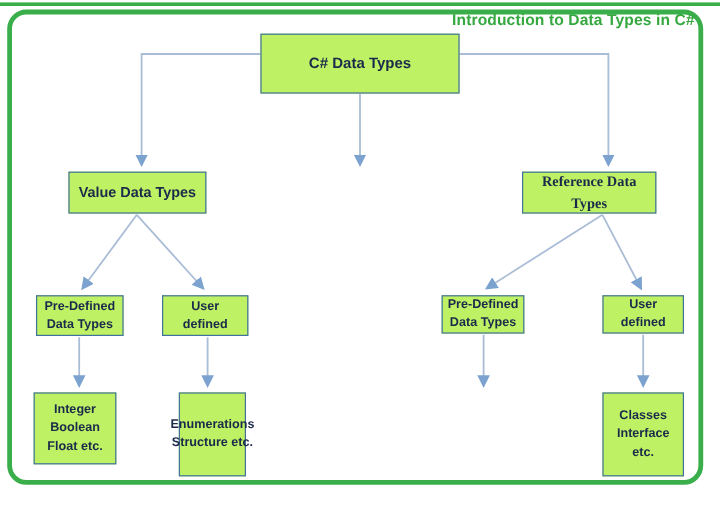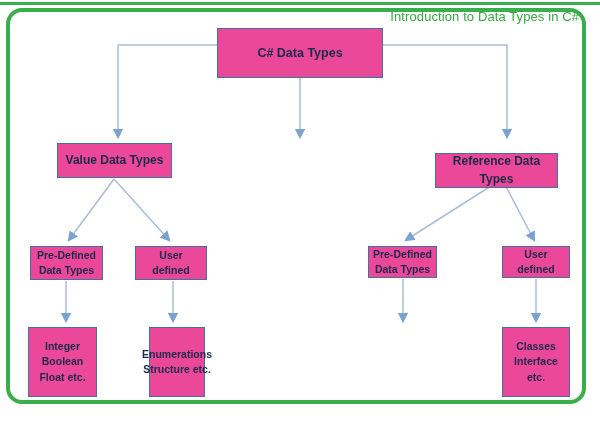--- a/index.html
+++ b/index.html
@@ -15,46 +15,46 @@
     position: absolute; left: 0; top: 2px; width: 600px; height: 3px;
     background: #3aae4a;
   }
   .frame {
     position: absolute; left: 6px; top: 8px; width: 580px; height: 396px;
     border: 4px solid #3aae4a; border-radius: 16px;
     box-sizing: border-box;
   }
   .page-title {
     position: absolute; top: 9px; right: 21px;
-    color: #35a83f; font-size: 13px; font-weight: normal;
+    color: #35a83f; font-size: 13px; font-weight: bold;
     letter-spacing: 0.1px;
   }
   svg.connectors { position: absolute; left: 0; top: 0; }
   .node {
     position: absolute;
-    background: #ec4899;
+    background: #bef264;
     border: 1.6px solid #41719c;
     box-sizing: border-box;
     display: flex; align-items: center; justify-content: center;
     text-align: center;
     color: #1b2a4a;
     white-space: pre-line;
     line-height: 1.45;
   }
   .lvl1, .lvl2 { font-weight: bold; font-size: 12px; }
   .lvl3, .lvl4 { font-weight: bold; font-size: 10.5px; }
   .n-root      { left:217px; top:28px;  width:166px; height:50px; font-size:12.5px; }
   .n-value     { left:57px;  top:143px; width:115px; height:35px; }
   .n-pointer   { left:236px; top:143px; width:138px; height:36px; }
-  .n-reference { left:435px; top:153px; width:123px; height:35px; }
+  .n-reference { left:435px; top:143px; width:112px; height:35px;font-family:Liberation Serif, serif; }
   .n-value-pre { left:30px;  top:246px; width:73px;  height:34px; }
   .n-value-usr { left:135px; top:246px; width:72px;  height:34px; }
   .n-ref-pre   { left:368px; top:246px; width:69px;  height:32px; }
   .n-ref-usr   { left:502px; top:246px; width:68px;  height:32px; }
-  .n-integer   { left:28px;  top:327px; width:69px;  height:70px; }
+  .n-integer   { left:28px;  top:327px; width:69px;  height:60px; }
   .n-enum      { left:149px; top:327px; width:56px;  height:70px; }
   .n-objects   { left:370px; top:327px; width:68px;  height:70px; }
   .n-classes   { left:502px; top:327px; width:68px;  height:70px; }
 </style>
 </head>
 <body>
 
 <div class="canvas">
 
   <div class="top-line"></div>

